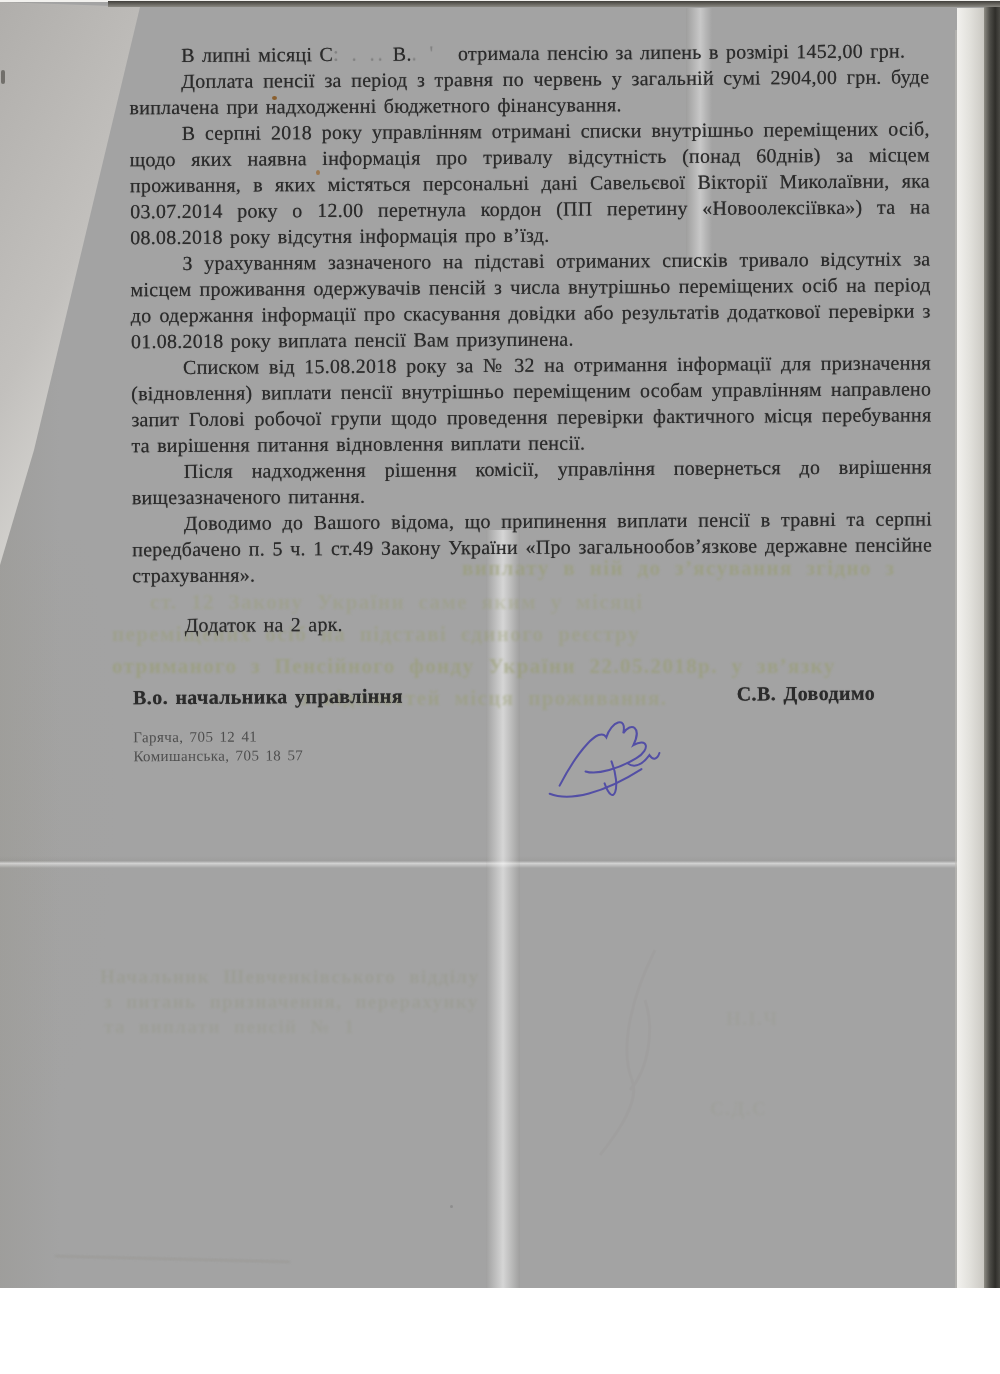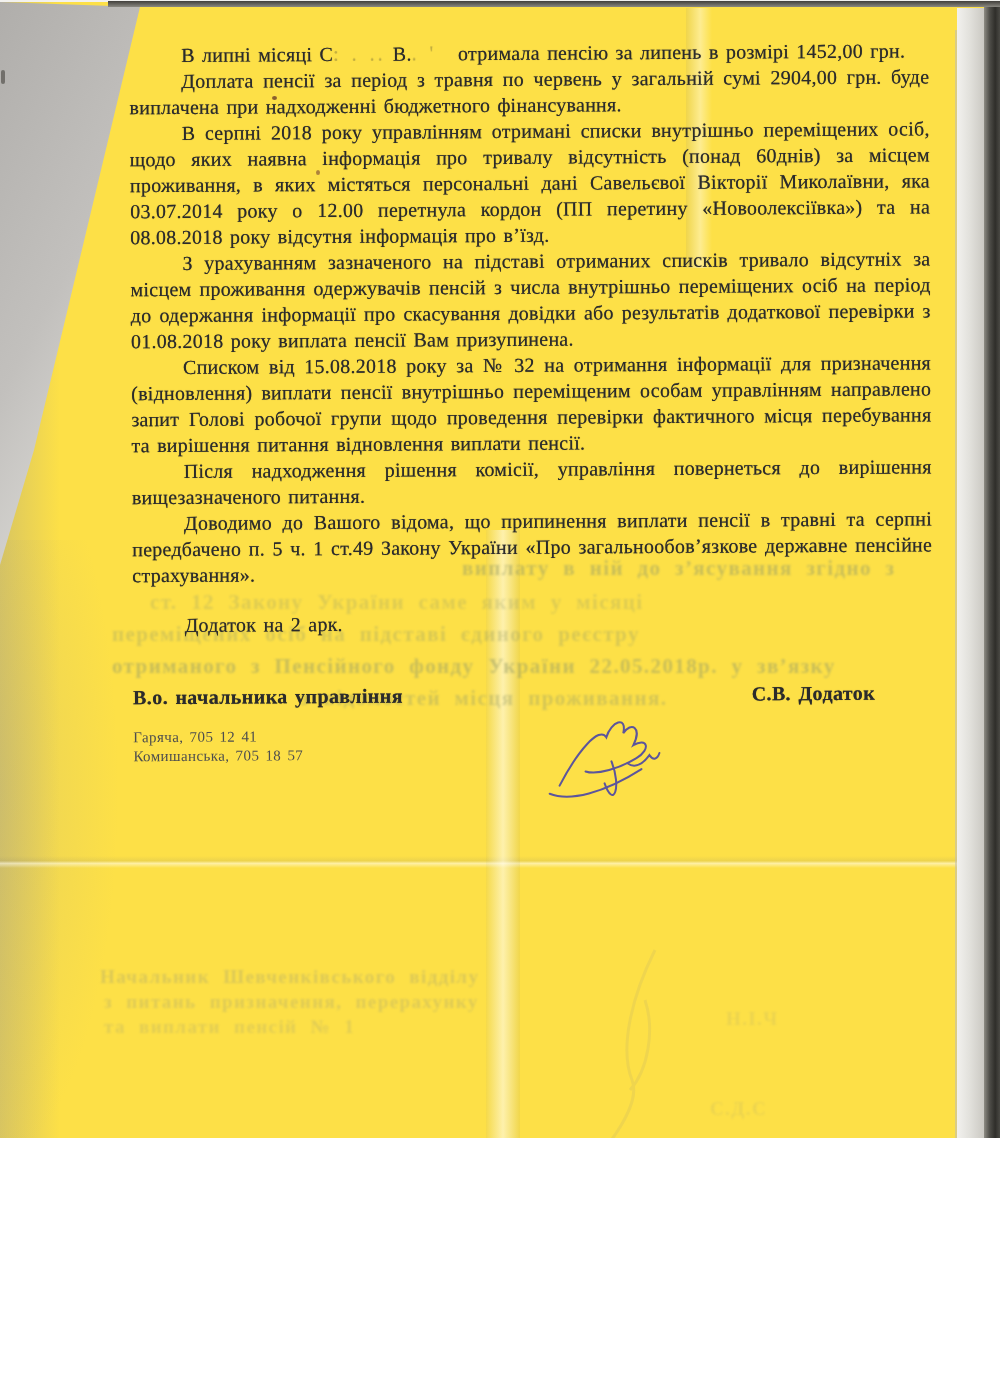--- a/index.html
+++ b/index.html
@@ -1,17 +1,17 @@
 <!DOCTYPE html>
 <html><head>
 <meta charset="utf-8">
 <style>
   html,body{margin:0;padding:0;}
   body{width:1000px;height:1374px;font-family:"Liberation Serif","DejaVu Serif",serif;}
-  .scan{position:relative;width:1000px;height:1138px;background:#fde047;overflow:hidden;}
+  .scan{position:relative;width:1000px;height:1288px;background:#a3a3a3;overflow:hidden;}
 
   
   .top-edge{position:absolute;left:108px;top:1px;width:892px;height:6px;
     background:linear-gradient(180deg,#413f3b,#8a8881);}
   .top-white{position:absolute;left:0;top:0;width:1000px;height:2px;background:#f2f1ee;}
   .sheet-under{position:absolute;right:15px;top:8px;width:28px;height:1366px;
     background:linear-gradient(90deg,#f2f1ee,#e2e1dc 45%,#c9c7c1);}
   .sheet-under-line{position:absolute;right:43px;top:30px;width:2px;height:1344px;background:rgba(190,188,182,.55);}
   .edge-dark{position:absolute;right:0;top:6px;width:16px;height:1368px;
     background:linear-gradient(90deg,#8e8c84,#4f4e49 35%,#2f2e2a 70%,#4a4944);}
@@ -103,21 +103,21 @@
       <p>Доплата пенсії за період з травня по червень у загальній сумі 2904,00 грн. буде виплачена при надходженні бюджетного фінансування.</p>
       <p>В серпні 2018 року управлінням отримані списки внутрішньо переміщених осіб, щодо яких наявна інформація про тривалу відсутність (понад 60днів) за місцем проживання, в яких містяться  персональні дані Савельєвої Вікторії Миколаївни, яка  03.07.2014 року о 12.00 перетнула кордон (ПП перетину «Новоолексіївка») та на 08.08.2018 року відсутня інформація про в’їзд.</p>
       <p>З урахуванням зазначеного на підставі отриманих списків тривало відсутніх за місцем проживання одержувачів пенсій з числа внутрішньо переміщених осіб на період до одержання інформації про скасування довідки або результатів додаткової перевірки з 01.08.2018 року виплата пенсії Вам призупинена.</p>
       <p>Списком від 15.08.2018 року за № 32 на отримання інформації для призначення (відновлення) виплати пенсії внутрішньо переміщеним особам управлінням направлено запит Голові робочої групи щодо проведення перевірки фактичного місця перебування та вирішення питання відновлення виплати пенсії.</p>
       <p>Після надходження рішення комісії, управління повернеться до вирішення вищезазначеного питання.</p>
       <p>Доводимо до Вашого відома, що припинення виплати пенсії в травні та серпні передбачено п. 5 ч. 1 ст.49 Закону України «Про загальнообов’язкове державне пенсійне страхування».</p>
       <p class="attachment">Додаток на 2 арк.</p>
 
       <div class="sign-row">
         <span class="sign-pos">В.о. начальника управління</span>
-        <span class="sign-name">С.В. Додаток</span>
+        <span class="sign-name">С.В. Доводимо</span>
       </div>
 
       <div class="contacts">
         <div>Гаряча, 705 12 41</div>
         <div>Комишанська, 705 18 57</div>
       </div>
     </div>
 
     <svg class="main-sign" width="120" height="105" viewBox="0 0 120 105">
       <g fill="none" stroke="#4b46a6" stroke-width="2" stroke-linecap="round" opacity="0.9">

